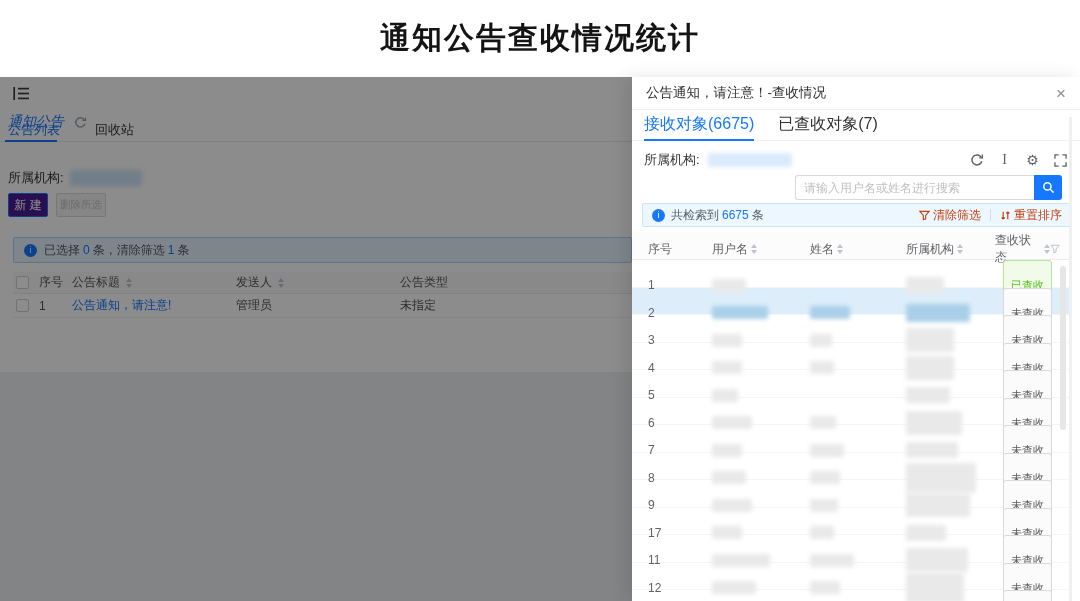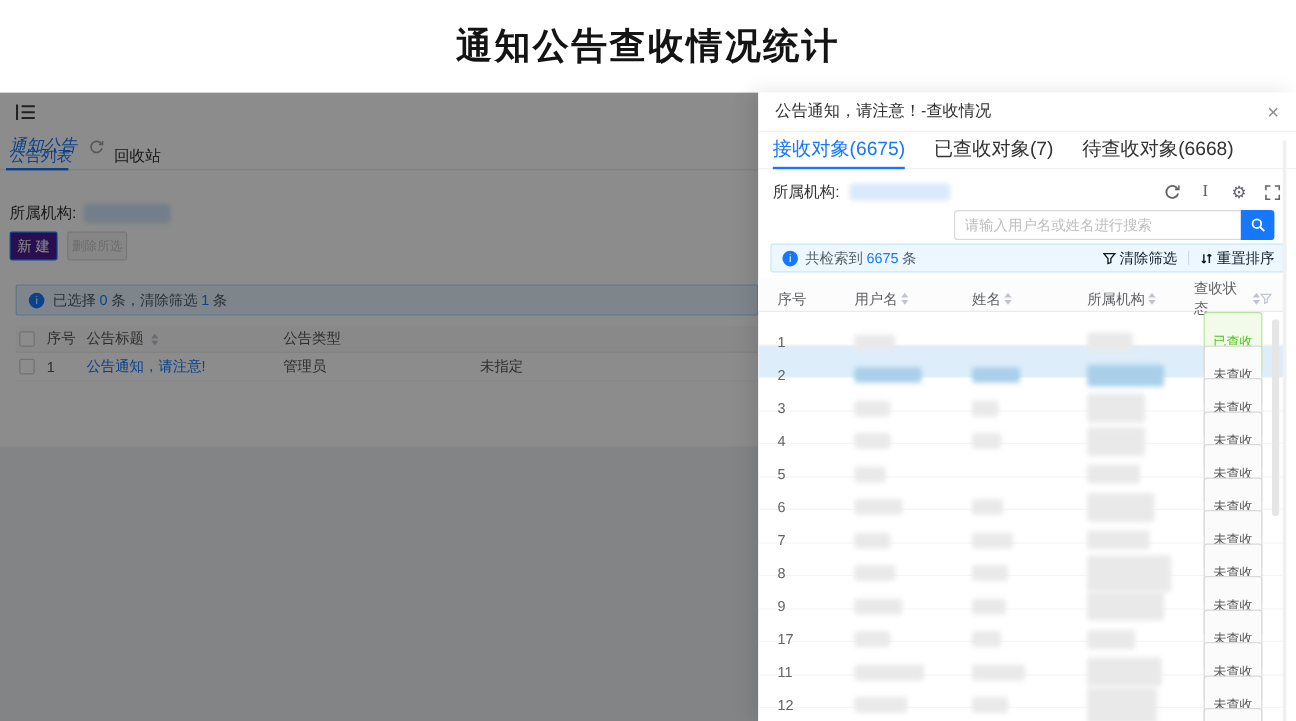--- a/index.html
+++ b/index.html
@@ -75,21 +75,21 @@
   .d-search { position:absolute; left:163px; top:98px; width:267px; height:25px; display:flex; }
   .d-search input { flex:1; height:25px; border:1px solid #d9d9d9; border-right:none; border-radius:3px 0 0 3px;
     font-size:12px; padding:0 8px; color:#333; outline:none; }
   .d-search input::placeholder { color:#bfbfbf; }
   .d-search-btn { width:28px; height:25px; background:#1677ff; border:none; border-radius:0 3px 3px 0;
     display:flex; align-items:center; justify-content:center; cursor:pointer; }
   .d-alert { position:absolute; left:10px; top:126px; width:430px; height:24px; background:#ecf7ff;
     border:1px solid #c9e6fb; border-radius:2px; display:flex; align-items:center; gap:6px; padding:0 9px;
     font-size:12px; color:#57606a; }
   .d-alert .right { margin-left:auto; display:flex; align-items:center; gap:9px; }
-  .alink { color:#0f172a; display:flex; align-items:center; gap:3px; cursor:pointer; }
+  .alink { color:#c2410c; display:flex; align-items:center; gap:3px; cursor:pointer; }
   .vdiv { width:1px; height:12px; background:#d4dce2; }
   .d-thead { position:absolute; left:0; top:155px; width:440px; height:28px; background:#fcfcfc;
     border-bottom:1px solid #ebebeb; display:grid; grid-template-columns:64px 98px 96px 89px 1fr;
     align-items:center; padding-left:16px; font-size:12px; color:#606266; }
   .d-th { display:flex; align-items:center; }
   .funnel { margin-left:auto; margin-right:12px; color:#c0c4cc; }
   .d-tbody { position:absolute; left:0; top:183px; width:440px; height:341px; overflow:hidden; }
   .t-row { width:440px; height:27.5px; display:grid; grid-template-columns:64px 98px 96px 89px 1fr;
     align-items:center; padding-left:16px; font-size:12px; color:#606266; border-bottom:1px solid #f5f5f5; cursor:pointer; }
   .t-row.hl { background:#ddeefa; }
@@ -162,20 +162,27 @@
       <div class="ltable-head">
         <span class="chk"></span>
         <span class="lth">序号</span>
         <span class="lth">
             <span>公告标题</span>
             <span class="caret">
               <i class="up"></i>
               <i class="dn"></i>
             </span>
           </span>
+        <span class="lth">
+            <span>发送人</span>
+            <span class="caret">
+              <i class="up"></i>
+              <i class="dn"></i>
+            </span>
+          </span>
         <span class="lth">公告类型</span>
       </div>
 
       <div class="ltable-row">
         <span class="chk"></span>
         <span>1</span>
         <span class="link-blue">公告通知，请注意!</span>
         <span>管理员</span>
         <span>未指定</span>
       </div>
@@ -186,21 +193,20 @@
     <div class="drawer">
 
       <div class="d-header">
         <span class="d-title">公告通知，请注意！-查收情况</span>
         <span class="d-close">×</span>
       </div>
 
       <div class="d-tabs">
         <span class="d-tab active">接收对象(6675)</span>
         <span class="d-tab">已查收对象(7)</span>
-        <span class="d-tab">待查收对象(6668)</span>
       </div>
 
       <div class="d-toolbar">
         <span class="d-org-label">所属机构:</span>
         <span class="d-org-blob"></span>
         <span class="tool-icons">
           <span class="ic">
             <svg width="14" height="14" viewBox="0 0 14 14" fill="none" stroke="currentColor" stroke-width="1.5">
               <path d="M11.8 8.2A5 5 0 1 1 11.4 4.6"></path>
                 <path d="M12.4 1.6v3.2H9.2" stroke-width="1.3"></path>

